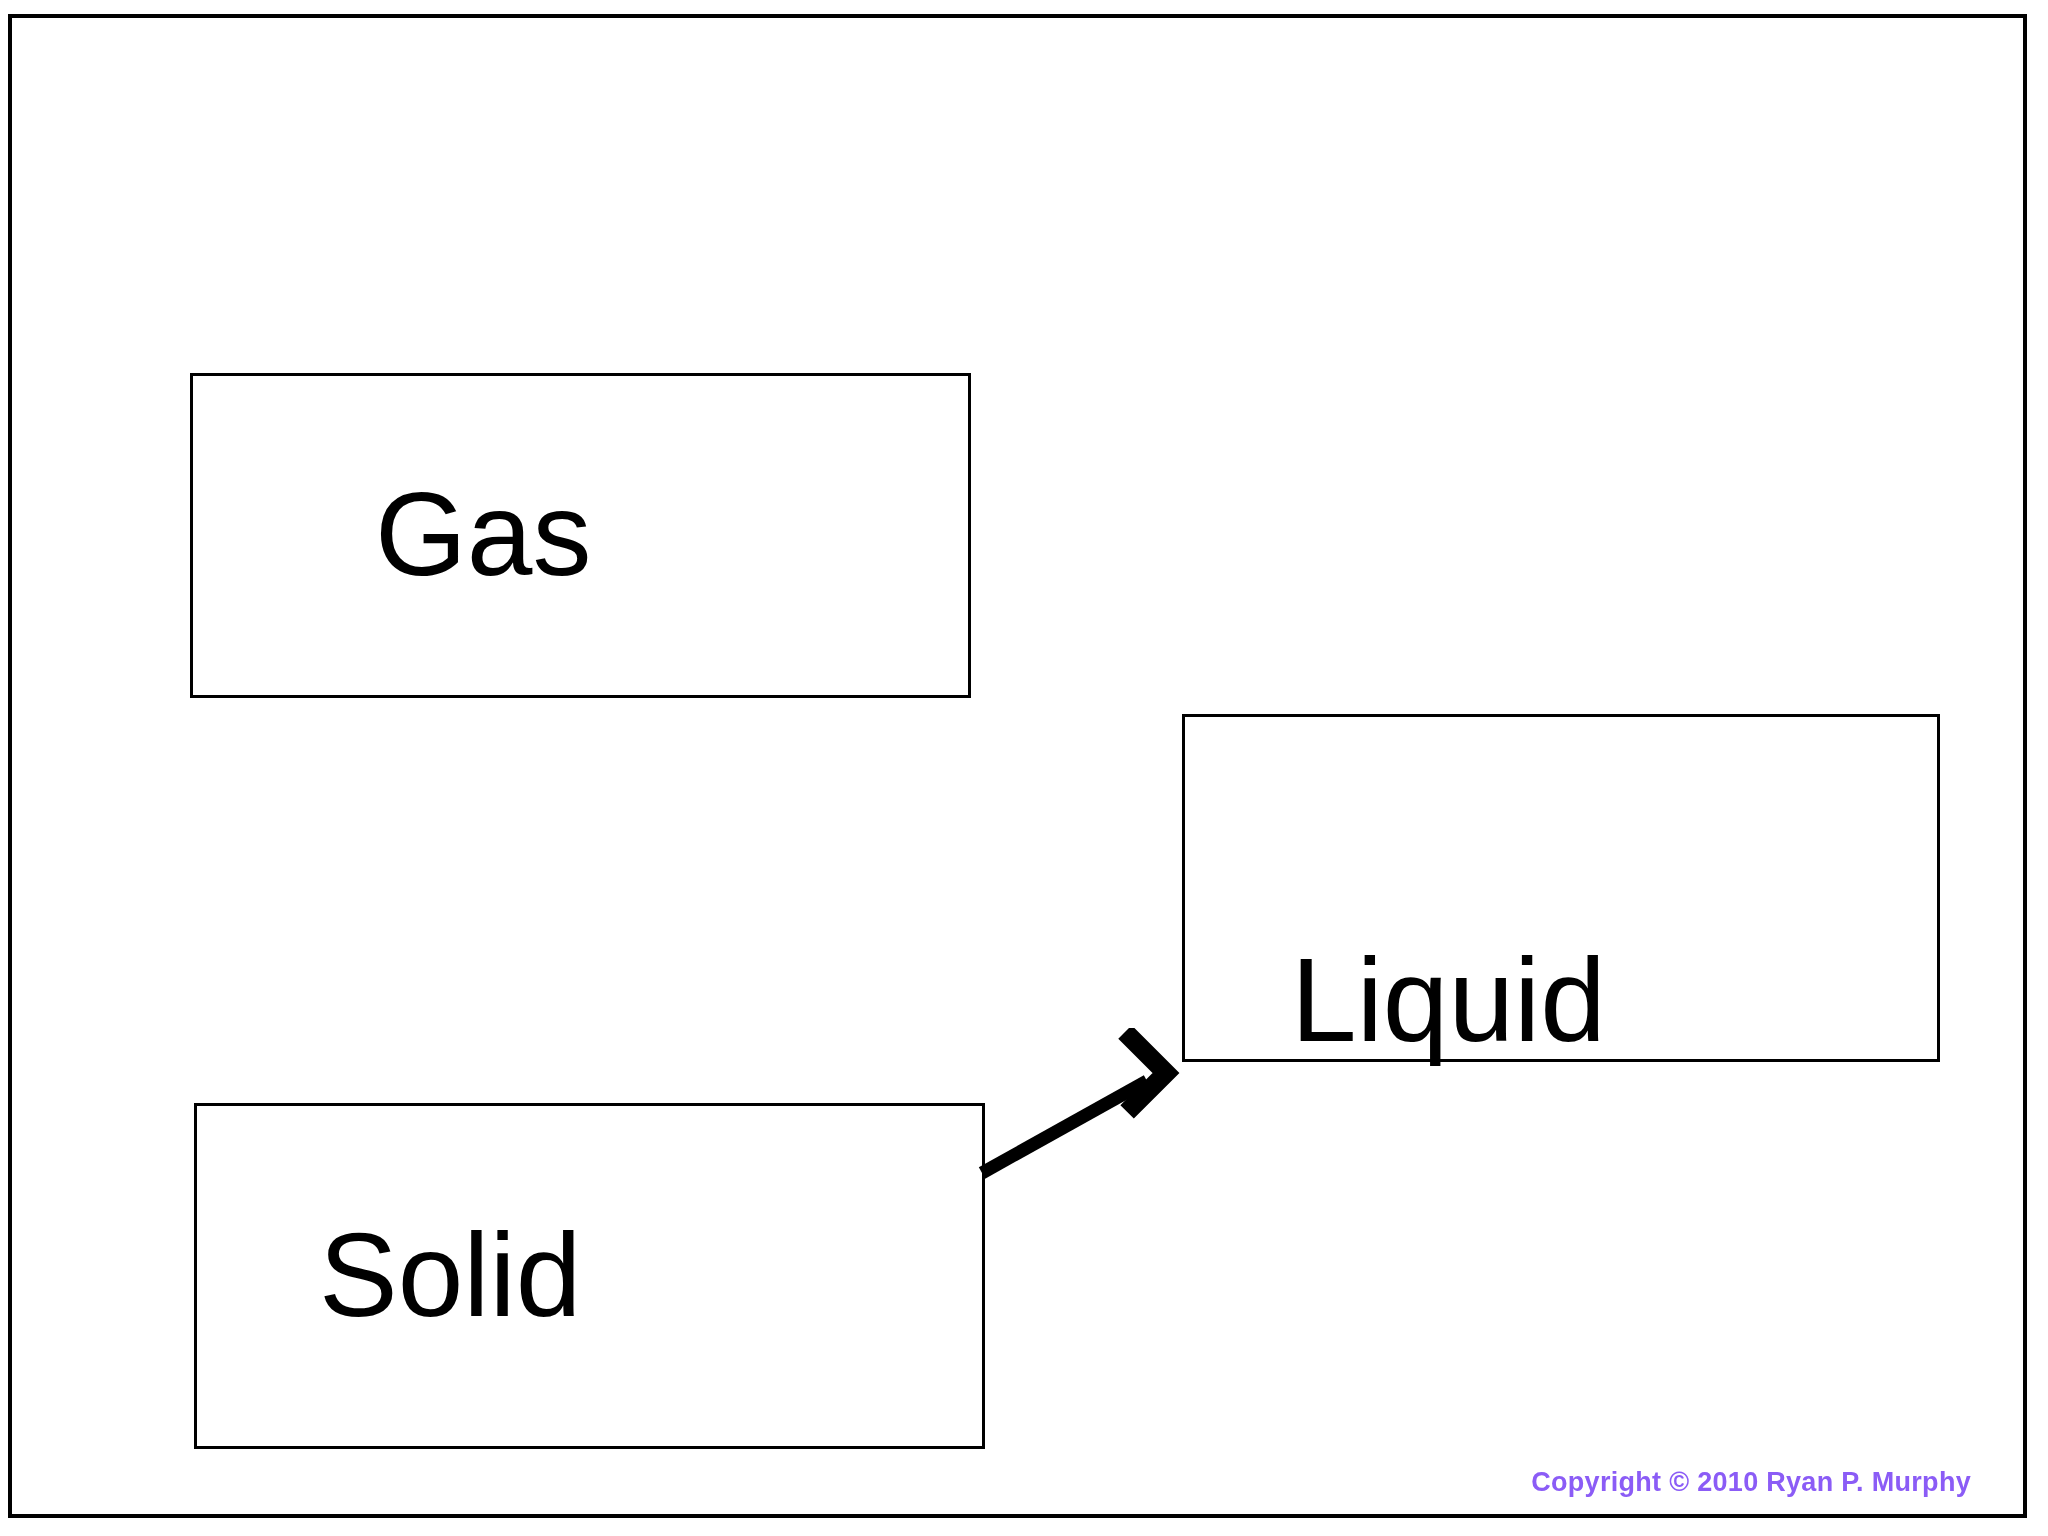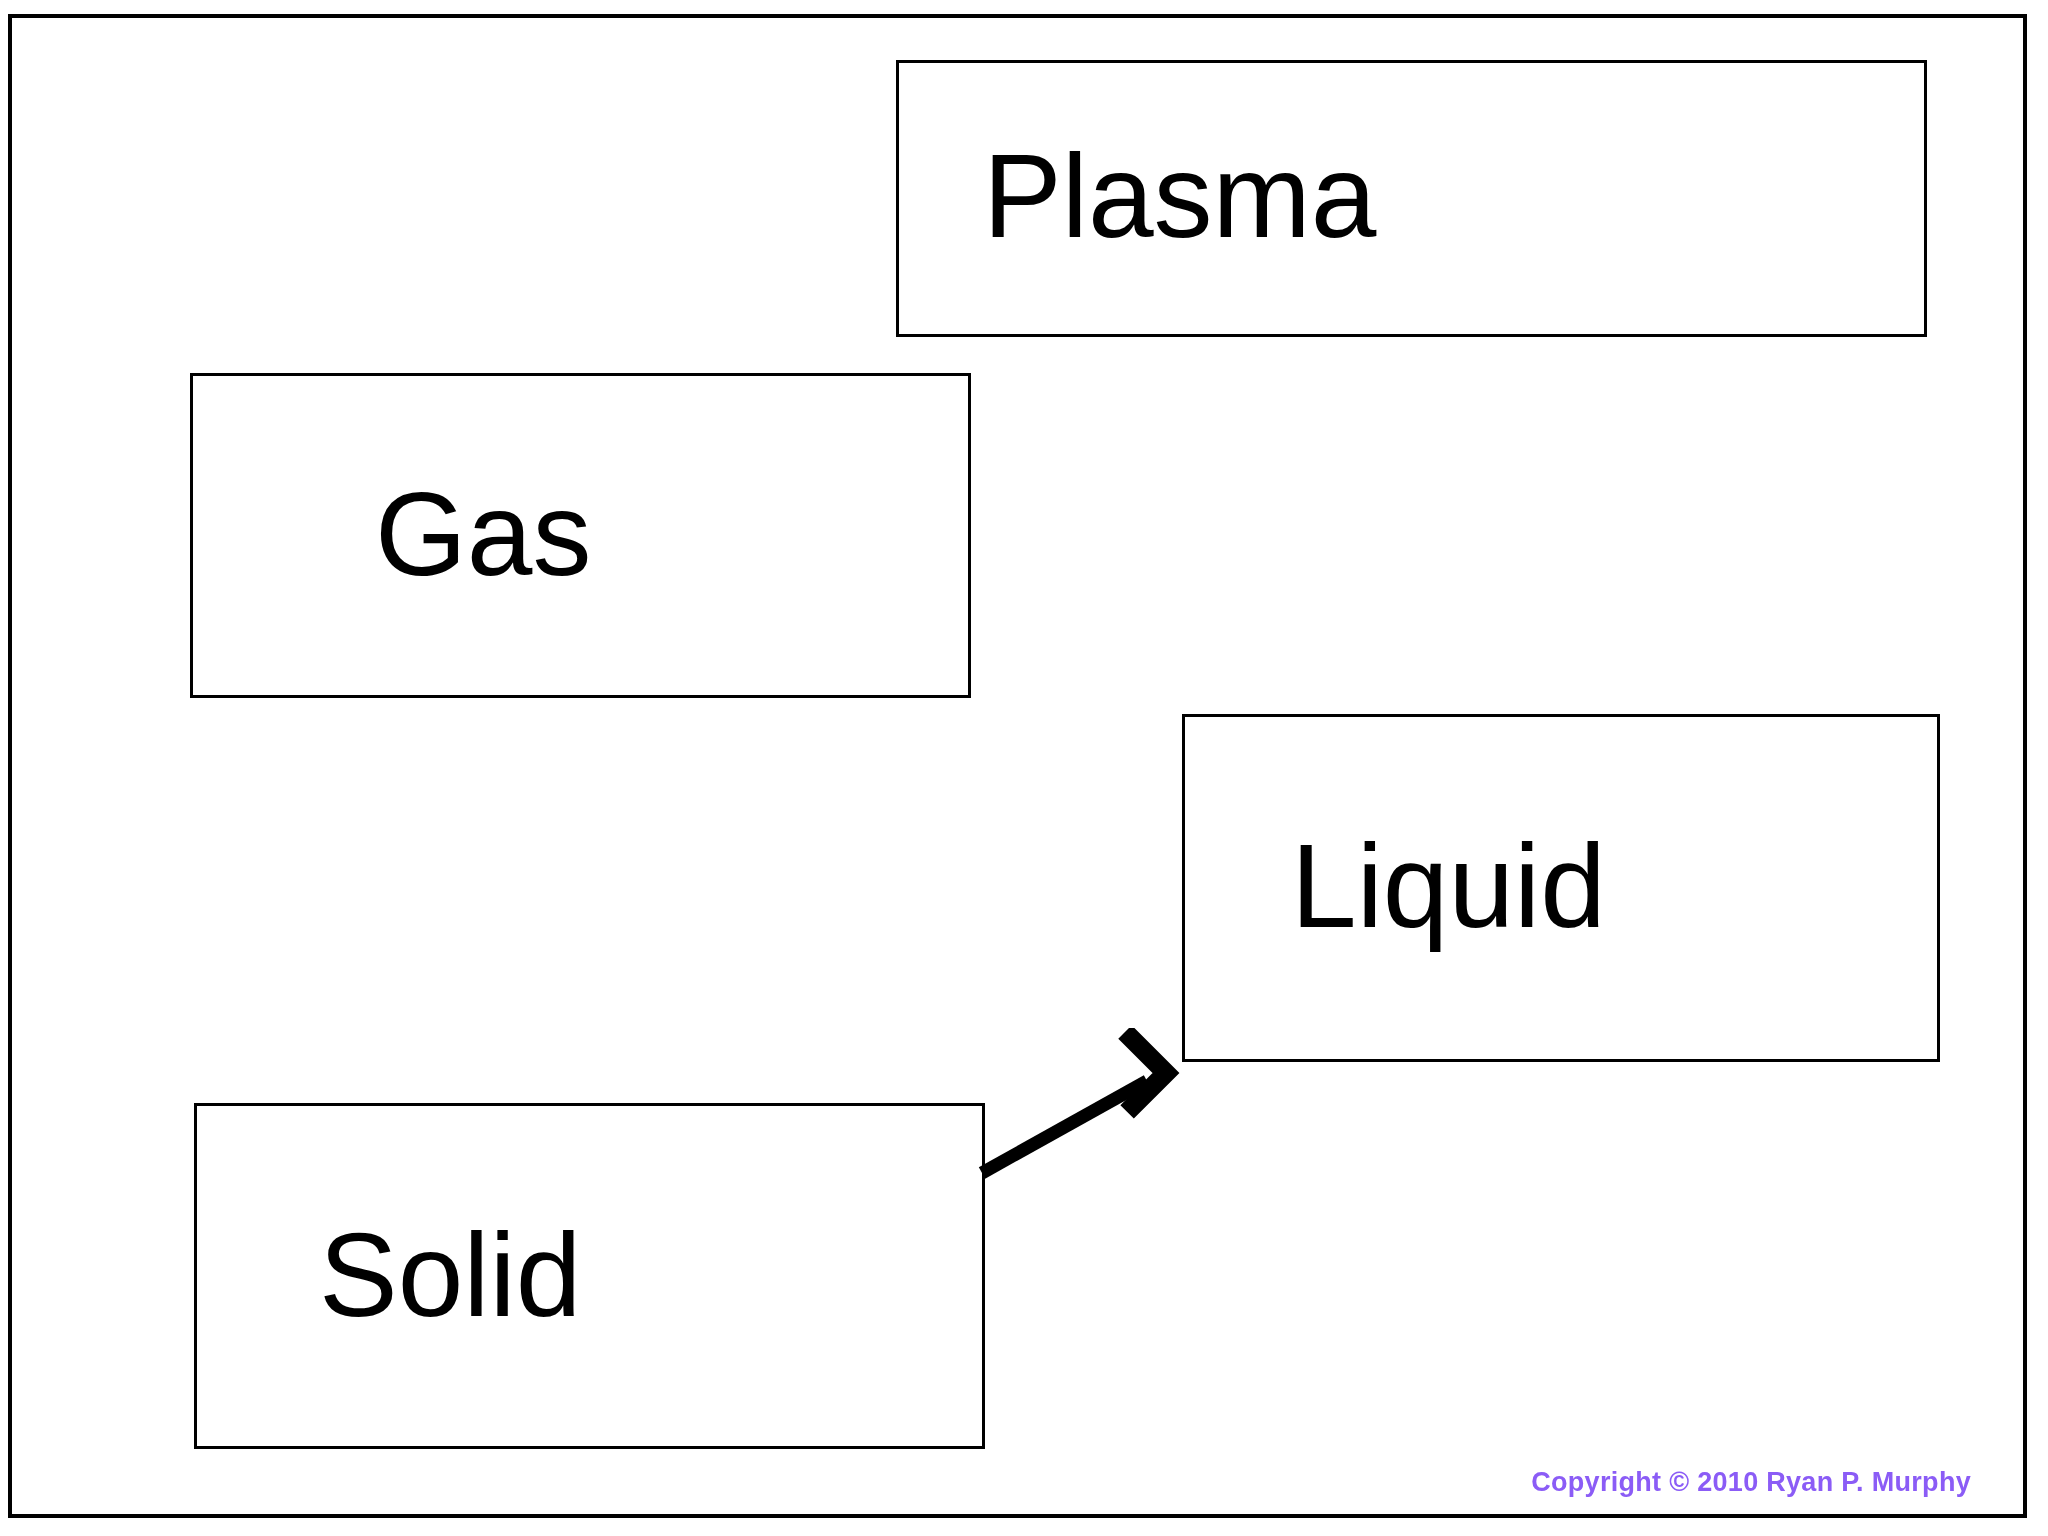--- a/index.html
+++ b/index.html
@@ -75,20 +75,21 @@
     margin-left: 182px;
     margin-top: -4px;
   }
 
   
   #box-liquid {
     left: 1170px;
     top: 696px;
     width: 758px;
     height: 348px;
+    align-items: flex-end;
   }
   #box-liquid .state-label {
     font-size: 118px;
     margin-left: 106px;
     margin-top: -4px;
   }
 
   
   #box-solid {
     left: 182px;
@@ -126,23 +127,20 @@
     white-space: nowrap;
   }
 </style>
 </head>
 <body>
 
 <div id="slide">
 
   <div id="slide-frame">
 
-    <div class="state-box" id="box-plasma">
-      <span class="state-label">Plasma</span>
-    </div>
 
     <div class="state-box" id="box-gas">
       <span class="state-label">Gas</span>
     </div>
 
     <div class="state-box" id="box-liquid">
       <span class="state-label">Liquid</span>
     </div>
 
     <div class="state-box" id="box-solid">

